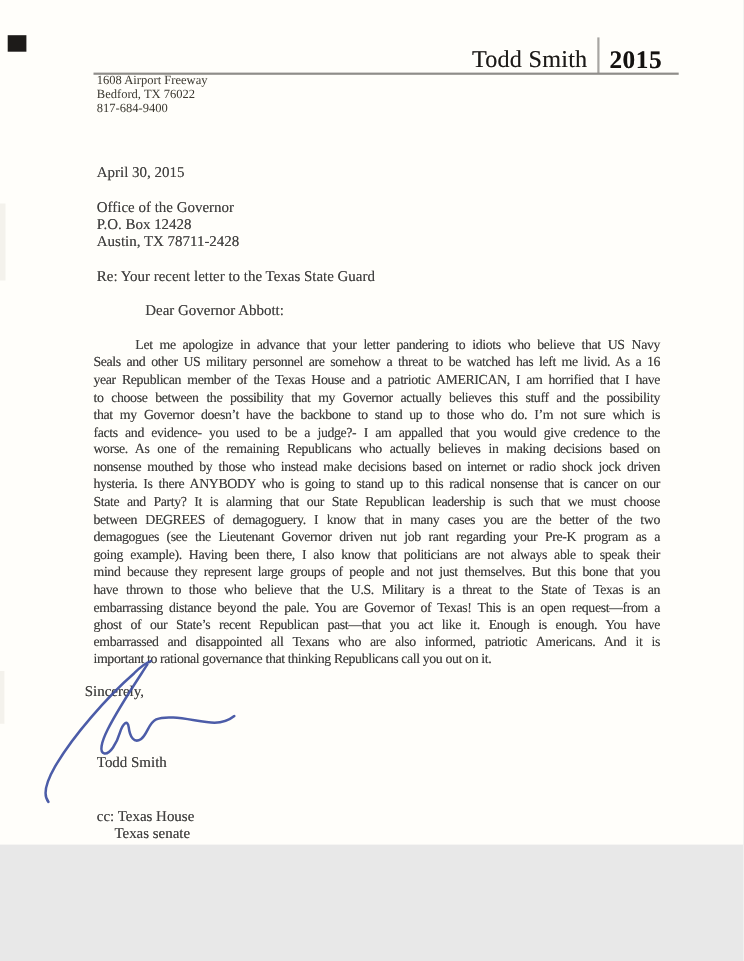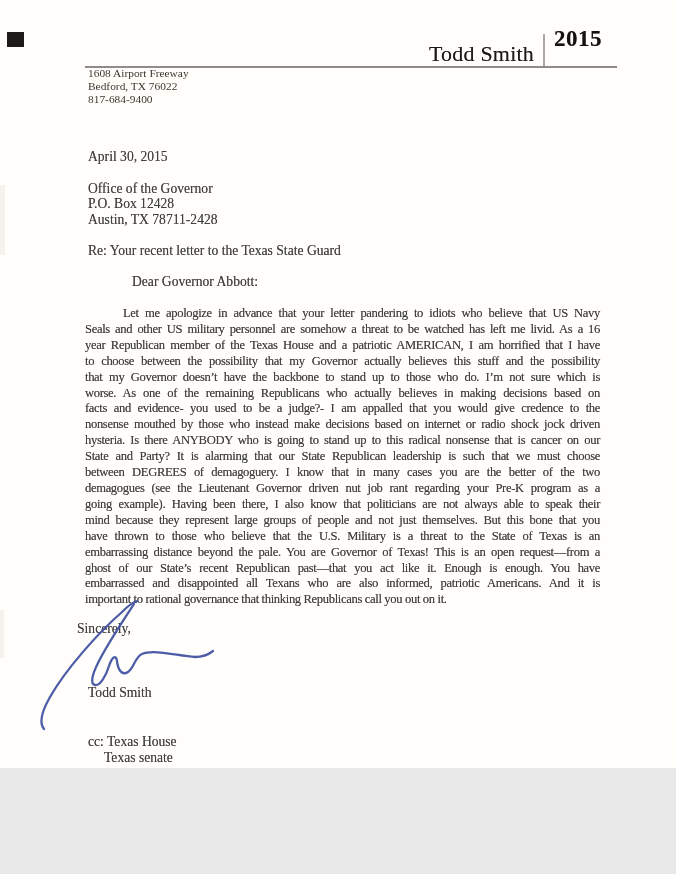--- a/index.html
+++ b/index.html
@@ -21,21 +21,21 @@
   .smudge-2{top:610px;width:4px;height:48px;}
 
   
   .header-row{
     position:absolute;top:31px;left:85px;width:532px;height:36px;
     display:flex;justify-content:flex-end;align-items:flex-end;
     gap:9px;padding-right:15px;box-sizing:border-box;
   }
   .header-name{font-size:22px;letter-spacing:.2px;color:#1c1a18;line-height:1;padding-bottom:2px;}
   .header-sep{width:2px;height:33px;background:#a8a6a2;}
-  .header-year{font-size:23px;font-weight:bold;color:#141210;line-height:1;padding-bottom:17px;letter-spacing:.5px;}
+  .header-year{font-size:23px;font-weight:bold;color:#141210;line-height:1;padding-bottom:1px;letter-spacing:.5px;}
   .header-rule{position:absolute;top:66px;left:85px;width:532px;height:2px;background:#8f8d89;}
 
   .address-block{position:absolute;top:67px;left:88px;font-size:11.4px;line-height:13.2px;color:#3a372f;}
 
   .date-line{position:absolute;top:149px;left:88px;font-size:13.6px;}
   .recipient-block{position:absolute;top:181px;left:88px;font-size:13.6px;line-height:15.4px;}
   .subject-line{position:absolute;top:243px;left:88px;font-size:13.6px;}
   .salutation{position:absolute;top:274px;left:88px;font-size:13.6px;margin-left:44px;}
 
   
@@ -86,22 +86,22 @@
 
   <div class="subject-line ink">Re: Your recent letter to the Texas State Guard</div>
   <div class="salutation ink">Dear Governor Abbott:</div>
 
   <div class="body-block ink">
     <div class="bl first">Let me apologize in advance that your letter pandering to idiots who believe that US Navy</div>
     <div class="bl">Seals and other US military personnel are somehow a threat to be watched has left me livid. As a 16</div>
     <div class="bl">year Republican member of the Texas House and a patriotic AMERICAN, I am horrified that I have</div>
     <div class="bl">to choose between the possibility that my Governor actually believes this stuff and the possibility</div>
     <div class="bl">that my Governor doesn’t have the backbone to stand up to those who do. I’m not sure which is</div>
+    <div class="bl">facts and evidence- you used to be a judge?- I am appalled that you would give credence to the</div>
     <div class="bl">worse. As one of the remaining Republicans who actually believes in making decisions based on</div>
-    <div class="bl">facts and evidence- you used to be a judge?- I am appalled that you would give credence to the</div>
     <div class="bl">nonsense mouthed by those who instead make decisions based on internet or radio shock jock driven</div>
     <div class="bl">hysteria. Is there ANYBODY who is going to stand up to this radical nonsense that is cancer on our</div>
     <div class="bl">State and Party? It is alarming that our State Republican leadership is such that we must choose</div>
     <div class="bl">between DEGREES of demagoguery. I know that in many cases you are the better of the two</div>
     <div class="bl">demagogues (see the Lieutenant Governor driven nut job rant regarding your Pre-K program as a</div>
     <div class="bl">going example). Having been there, I also know that politicians are not always able to speak their</div>
     <div class="bl">mind because they represent large groups of people and not just themselves. But this bone that you</div>
     <div class="bl">have thrown to those who believe that the U.S. Military is a threat to the State of Texas is an</div>
     <div class="bl">embarrassing distance beyond the pale. You are Governor of Texas! This is an open request—from a</div>
     <div class="bl">ghost of our State’s recent Republican past—that you act like it.  Enough is enough.  You have</div>

